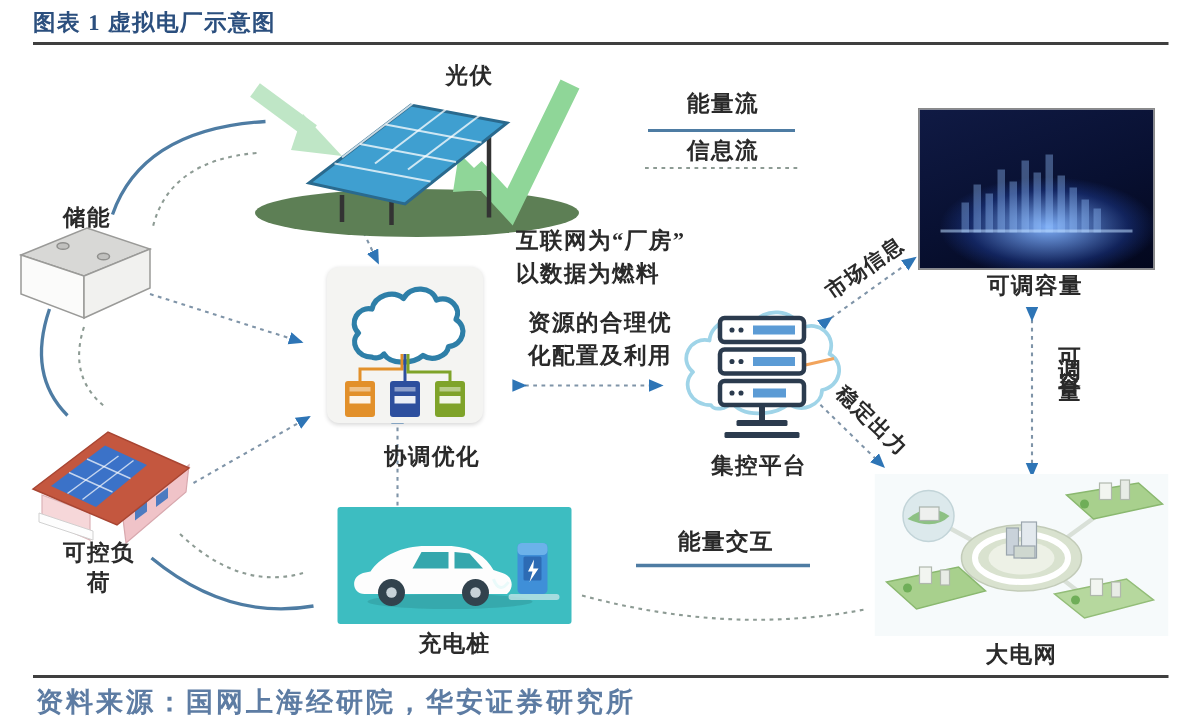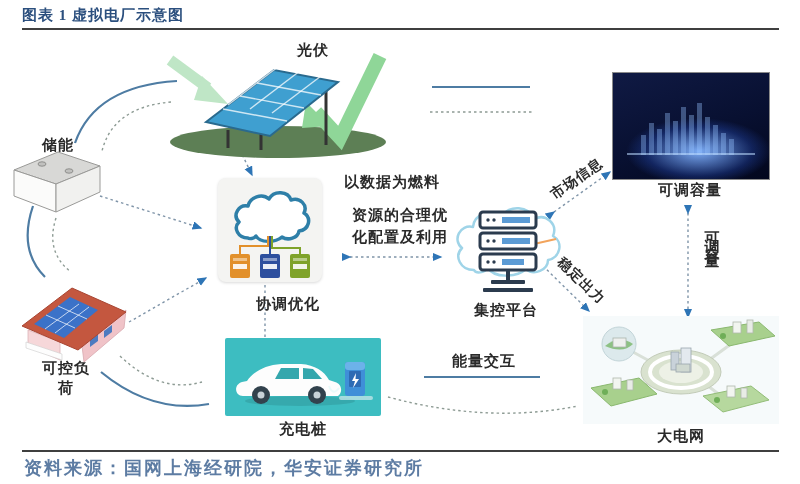--- a/index.html
+++ b/index.html
@@ -59,20 +59,22 @@
     <line x1="265" y1="337" x2="265" y2="274" stroke="#7f94a8" stroke-width="1.4" stroke-dasharray="2.5 3" marker-end="url(#ah)"></line>
 
     <line x1="350" y1="257" x2="441" y2="257" stroke="#7f94a8" stroke-width="1.4" stroke-dasharray="2.5 3" marker-start="url(#ah)" marker-end="url(#ah)"></line>
     <line x1="554" y1="212" x2="610" y2="172" stroke="#7f94a8" stroke-width="1.4" stroke-dasharray="2.5 3" marker-start="url(#ah)" marker-end="url(#ah)"></line>
     <line x1="543" y1="266" x2="589" y2="311" stroke="#7f94a8" stroke-width="1.4" stroke-dasharray="2.5 3" marker-start="url(#ah)" marker-end="url(#ah)"></line>
     <line x1="688" y1="213" x2="688" y2="317" stroke="#7f94a8" stroke-width="1.4" stroke-dasharray="2.5 3" marker-start="url(#ah)" marker-end="url(#ah)"></line>
 
     <line x1="424" y1="377" x2="540" y2="377" stroke="#4e7ca3" stroke-width="2.2"></line>
   </svg>
 
+  <div class="label center" style="left:432px;top:60px;width:100px;">能量流</div>
+  <div class="label center" style="left:432px;top:91px;width:100px;">信息流</div>
 
   <div class="label" style="left:252px;top:41px;margin-left:45px;">光伏</div>
   <svg class="abs" style="left:166px;top:50px;" width="232" height="112" viewBox="0 0 232 112">
     <ellipse cx="112" cy="92" rx="108" ry="16" fill="#5d7f55"></ellipse>
     <line x1="4" y1="10" x2="42" y2="38" stroke="#bfe6c6" stroke-width="11"></line>
     <polygon points="36,26 62,54 28,50" fill="#bfe6c6"></polygon>
     <path d="M150,62 L174,88 L214,6" fill="none" stroke="#8fd698" stroke-width="14"></path>
     <polygon points="140,52 164,76 136,78" fill="#8fd698"></polygon>
     <line x1="62" y1="80" x2="62" y2="98" stroke="#333" stroke-width="3"></line>
     <line x1="95" y1="84" x2="95" y2="100" stroke="#333" stroke-width="3"></line>
@@ -114,20 +116,21 @@
         <rect x="45" y="86" width="14" height="5" fill="#ffffff" opacity="0.9"></rect>
       </g>
       <g>
         <rect x="72" y="76" width="20" height="24" rx="2" fill="#7fa32a"></rect>
         <rect x="75" y="80" width="14" height="3" fill="#ffffff" opacity="0.45"></rect>
         <rect x="75" y="86" width="14" height="5" fill="#ffffff" opacity="0.9"></rect>
       </g>
     </svg>
   </div>
 
+  <div class="label" style="left:344px;top:151px;">互联网为“厂房”</div>
   <div class="label" style="left:344px;top:173px;">以数据为燃料</div>
   <div class="label" style="left:352px;top:206px;">资源的合理优</div>
   <div class="label" style="left:352px;top:228px;">化配置及利用</div>
   <div class="label" style="left:256px;top:295px;">协调优化</div>
 
   <svg class="abs" style="left:446px;top:198px;" width="120" height="102" viewBox="0 0 120 102">
     <path d="M28,72 C14,72 8,58 16,50 C6,42 14,26 27,29 C28,16 46,10 56,19 C62,6 84,8 88,21 C100,15 112,26 107,38 C118,44 114,60 102,62 C102,72 88,78 80,71 C70,80 48,80 42,70 C38,75 30,76 28,72 Z" fill="#ffffff" stroke="#9fd4e8" stroke-width="2.5" stroke-linejoin="round"></path>
     <path d="M88,46 L110,41" stroke="#f2a45c" stroke-width="2" fill="none"></path>
     <g>
       <rect x="34" y="14" width="56" height="16" rx="3" fill="#fff" stroke="#2b3b4e" stroke-width="3"></rect>

